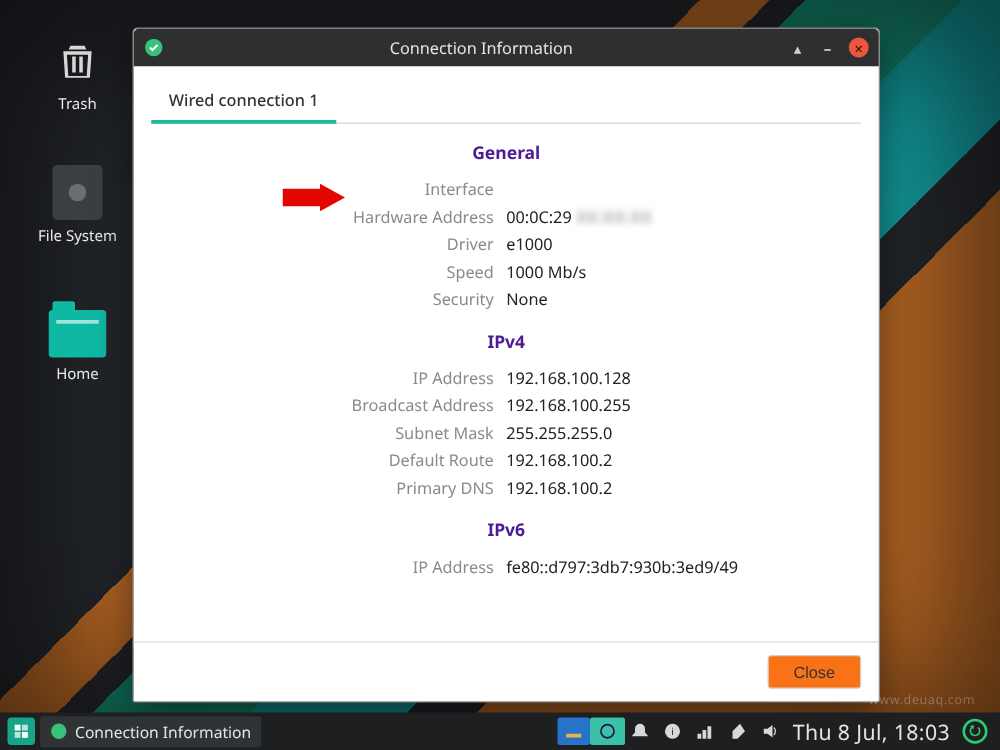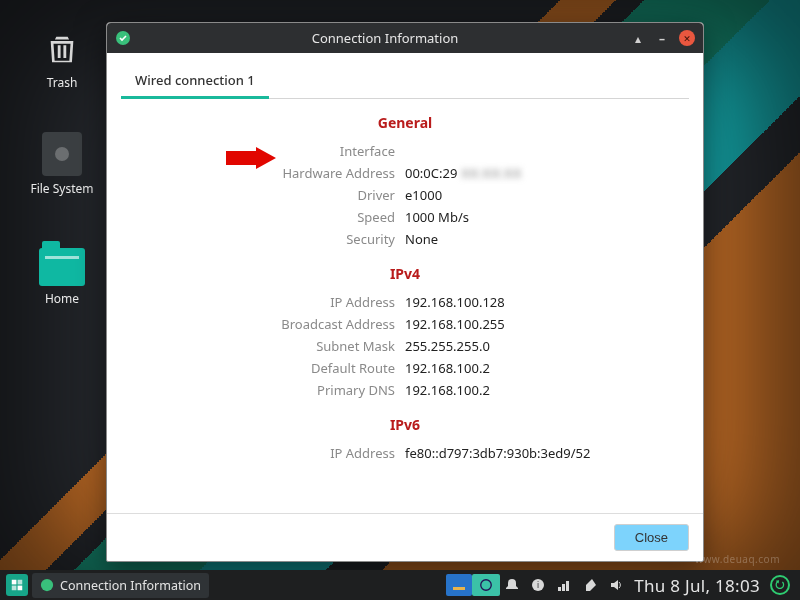--- a/index.html
+++ b/index.html
@@ -67,39 +67,39 @@
   .winbtn.close::before { content:"✕"; font-size:9px; line-height:1;}
 
   .content { flex:1; padding:10px 14px 8px; display:flex;flex-direction:column; overflow:auto;}
   .tabbar { border-bottom:1px solid #d5d5d5; display:flex; font-size:13px;}
   .tab {
     padding:8px 14px 7px; color:#333;
   }
   .tab.active { border-bottom:3px solid #19b99b; margin-bottom:-1px; font-weight:500;}
 
   .section { margin-top:14px; }
-  .section h3 { text-align:center; font-size:14px; font-weight:bold; color:#b91c1c; margin-bottom:8px;}
+  .section h3 { text-align:center; font-size:14px; font-weight:bold; color:#4c1d95; margin-bottom:8px;}
   .row { display:flex; font-size:13px; line-height:22px;}
   .row .label { width:50%; text-align:right; color:#8a8a8a; padding-right:10px;}
   .row .value { width:50%; text-align:left; color:#222;}
   .row.hw .value { display:flex; align-items:flex-end; gap:4px;}
   .blur { filter: blur(3px); color:#777; letter-spacing:1px;}
 
   .arrow {
     position:absolute; left:226px; top:147px; width:50px; height:22px;
     pointer-events:none;
   }
   .arrow svg { width:100%; height:100%; }
 
   .buttonbar {
     border-top:1px solid #ddd; padding:10px 14px;
     display:flex; justify-content:flex-end;
   }
   .btn {
-    background:#7dd3fc; border:1px solid #cfcfcf; border-radius:3px;
+    background:#f97316; border:1px solid #cfcfcf; border-radius:3px;
     padding:5px 20px; font-size:13px; color:#333;
   }
 
   
   .taskbar {
     position:absolute; left:0; right:0; bottom:0; height:30px;
     background:#1e1f20; color:#e4e4e4;
     display:flex; align-items:center; font-size:12.5px;
     padding:0 6px; gap:4px;
   }
@@ -217,21 +217,21 @@
       <div class="row">
           <div class="label">Primary DNS</div>
           <div class="value">192.168.100.2</div>
         </div>
     </div>
 
     <div class="section">
       <h3>IPv6</h3>
       <div class="row">
           <div class="label">IP Address</div>
-          <div class="value">fe80::d797:3db7:930b:3ed9/52</div>
+          <div class="value">fe80::d797:3db7:930b:3ed9/49</div>
         </div>
     </div>
   </div>
 
   <div class="buttonbar">
     <button class="btn">Close</button>
   </div>
 </div>
 
 <div class="arrow">

